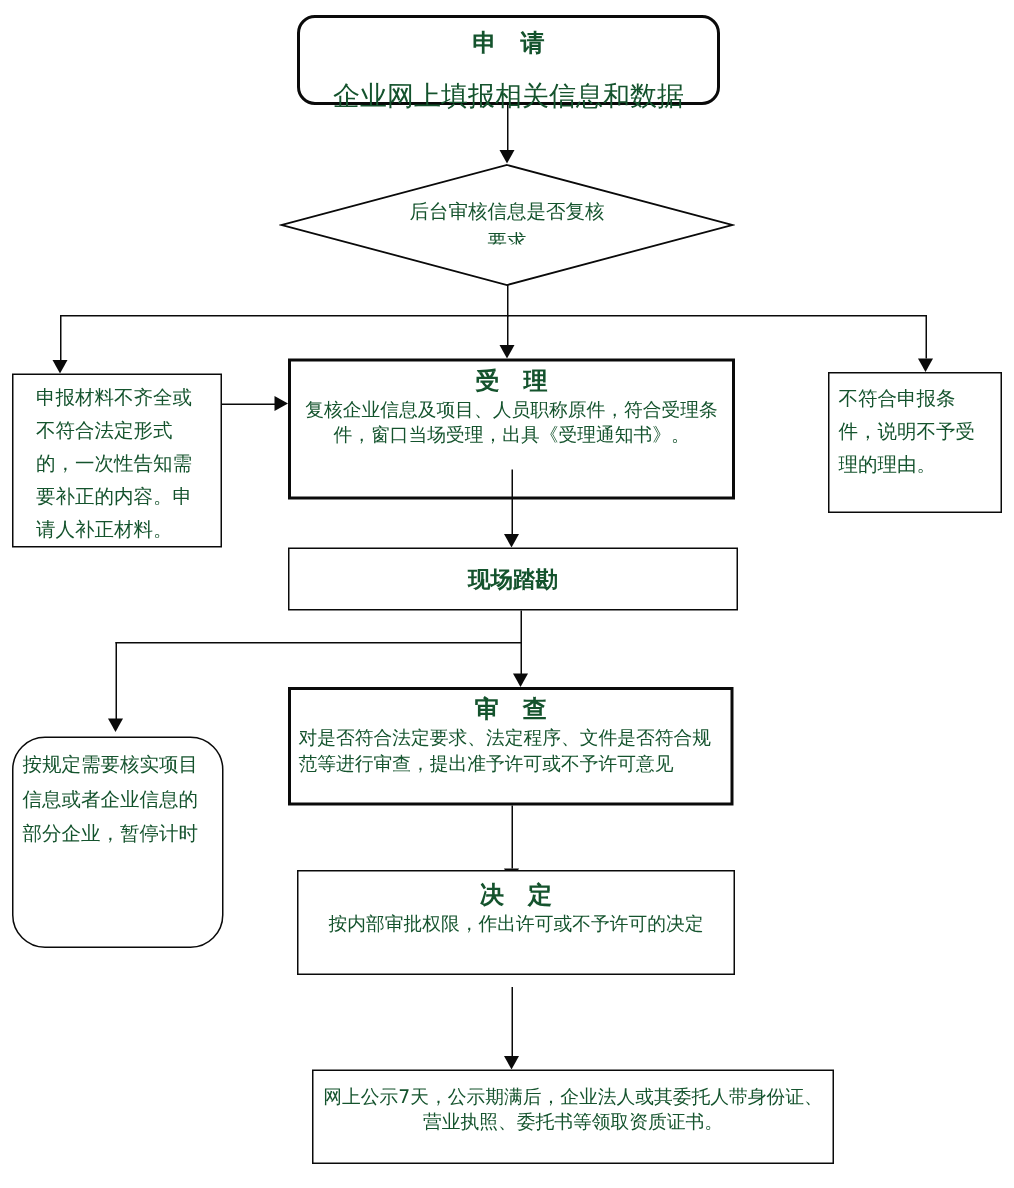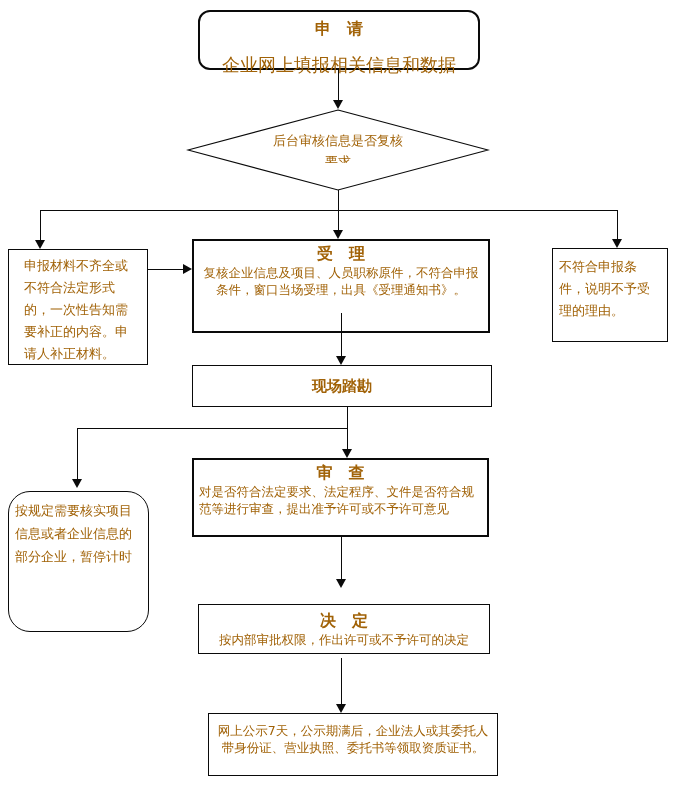--- a/index.html
+++ b/index.html
@@ -1,21 +1,21 @@
 <!DOCTYPE html>
 <html><head>
 <meta charset="utf-8">
 <style>
   html,body{margin:0;padding:0;background:#ffffff;}
   #canvas{
     position:relative;
     width:676px;height:792px;
     background:#ffffff;
     font-family:"DejaVu Sans","Liberation Sans",sans-serif;
-    color:#a16207;
+    color:#14532d;
     overflow:hidden;
     text-decoration:underline;
   }
   .node{
     position:absolute;
     background:#fff;
     border:1px solid #0a0a0a;
     box-sizing:border-box;
   }
   .thick{border-width:2px;}
@@ -89,21 +89,21 @@
   <div class="line" style="left:617px;top:210px;width:1px;height:29px;"></div>
   <div class="arr-down" style="left:612px;top:239px;"></div>
 
   <div class="node side-text" style="left:8px;top:249px;width:140px;height:116px;padding:5px 15px;">申报材料不齐全或不符合法定形式的，一次性告知需要补正的内容。申请人补正材料。</div>
 
   <div class="line" style="left:148px;top:269px;width:36px;height:1px;"></div>
   <div class="arr-right" style="left:183px;top:264px;"></div>
 
   <div class="node thick" style="left:192px;top:239px;width:298px;height:94px;">
     <div class="node-title" style="margin-top:3px;">受　理</div>
-    <div class="node-body">复核企业信息及项目、人员职称原件，不符合申报条件，窗口当场受理，出具《受理通知书》。</div>
+    <div class="node-body">复核企业信息及项目、人员职称原件，符合受理条件，窗口当场受理，出具《受理通知书》。</div>
   </div>
 
   <div class="node side-text" style="left:552px;top:248px;width:116px;height:94px;padding:7px 6px;">不符合申报条件，说明不予受理的理由。</div>
 
   <div class="line" style="left:341px;top:313px;width:1px;height:43px;"></div>
   <div class="arr-down" style="left:336px;top:356px;"></div>
 
   <div class="node" style="left:192px;top:365px;width:300px;height:42px;">
     <div class="node-title" style="font-size:15px;line-height:40px;">现场踏勘</div>
   </div>
@@ -118,25 +118,25 @@
   <div class="node thick" style="left:192px;top:458px;width:297px;height:79px;">
     <div class="node-title" style="margin-top:3px;">审　查</div>
     <div class="node-body" style="text-align:left;padding:0 5px;">对是否符合法定要求、法定程序、文件是否符合规范等进行审查，提出准予许可或不予许可意见</div>
   </div>
 
   <div class="node side-text" style="left:8px;top:491px;width:141px;height:141px;padding:7px 6px;line-height:23px;border-radius:22px;">按规定需要核实项目信息或者企业信息的部分企业，暂停计时</div>
 
   <div class="line" style="left:341px;top:537px;width:1px;height:42px;"></div>
   <div class="arr-down" style="left:336px;top:579px;"></div>
 
-  <div class="node" style="left:198px;top:604px;width:292px;height:50px;">
+  <div class="node" style="left:198px;top:580px;width:292px;height:70px;">
     <div class="node-title" style="margin-top:6px;">决　定</div>
     <div class="node-body">按内部审批权限，作出许可或不予许可的决定</div>
   </div>
 
   <div class="line" style="left:341px;top:658px;width:1px;height:46px;"></div>
   <div class="arr-down" style="left:336px;top:704px;"></div>
 
-  <div class="node" style="left:208px;top:713px;width:290px;height:63px;">
+  <div class="node" style="left:208px;top:713px;width:348px;height:63px;">
     <div class="node-body" style="padding:8px 4px 0 4px;">网上公示7天，公示期满后，企业法人或其委托人带身份证、营业执照、委托书等领取资质证书。</div>
   </div>
 
 </div>
 
 </body></html>

